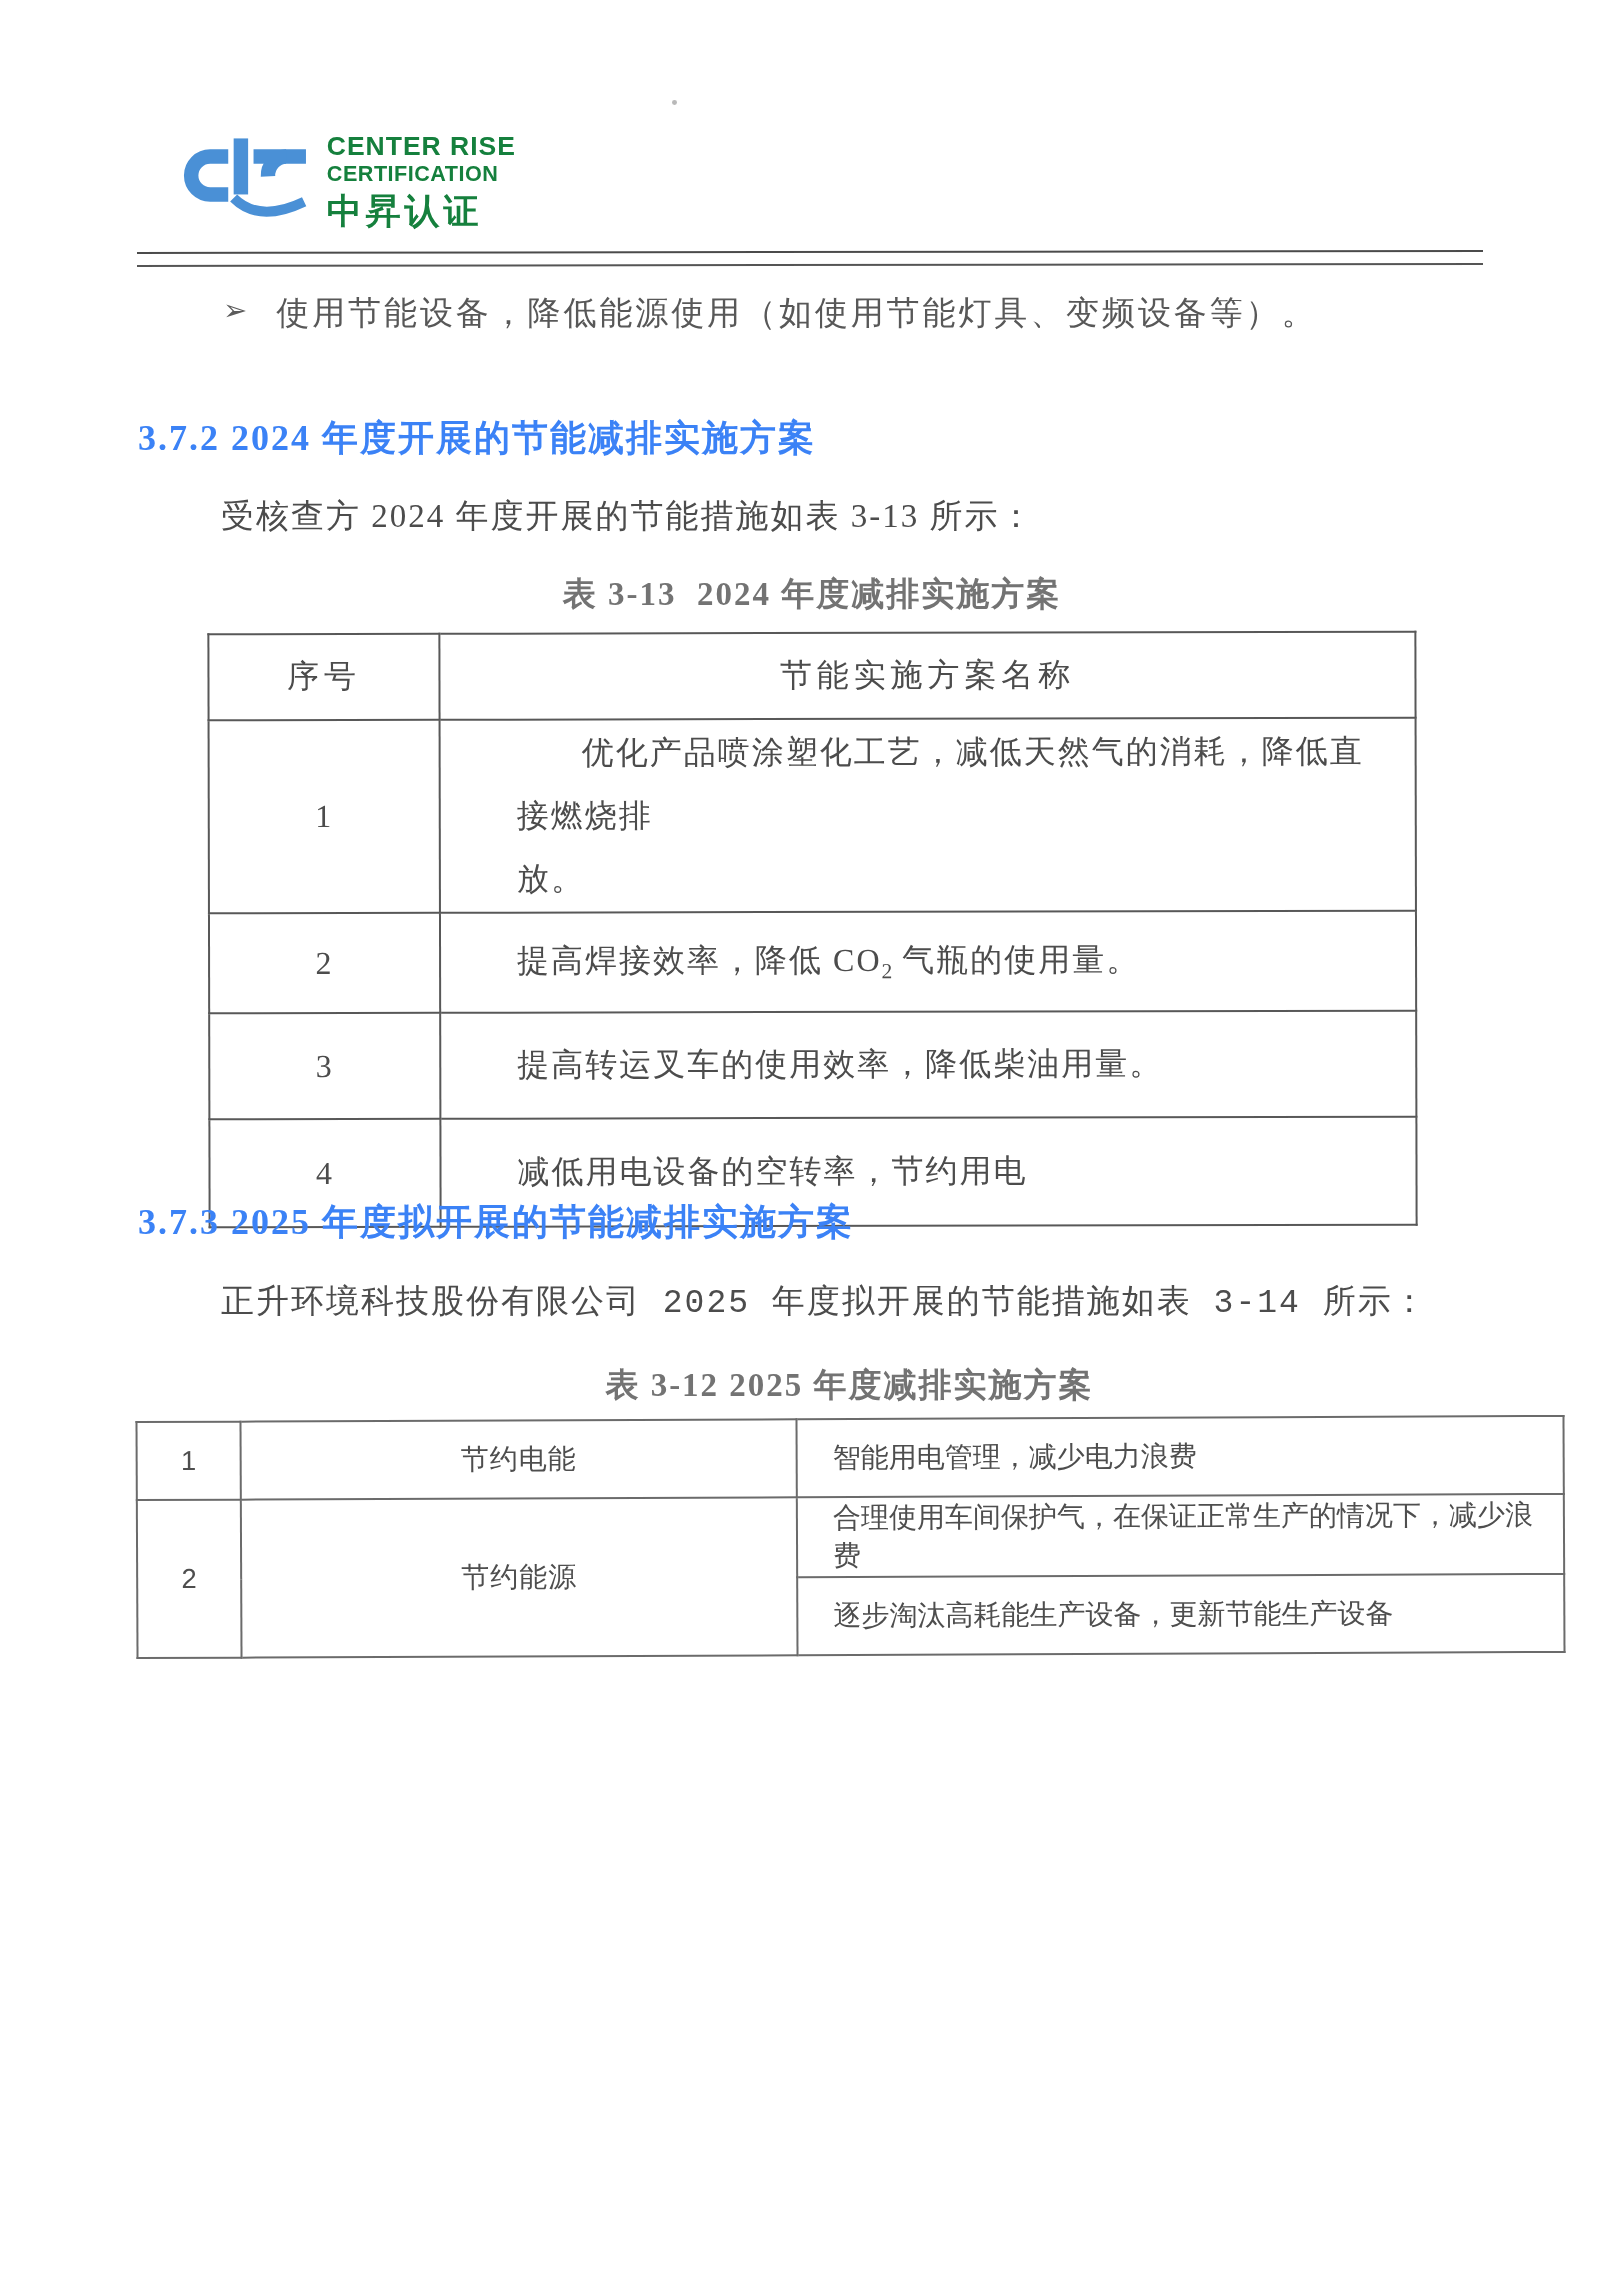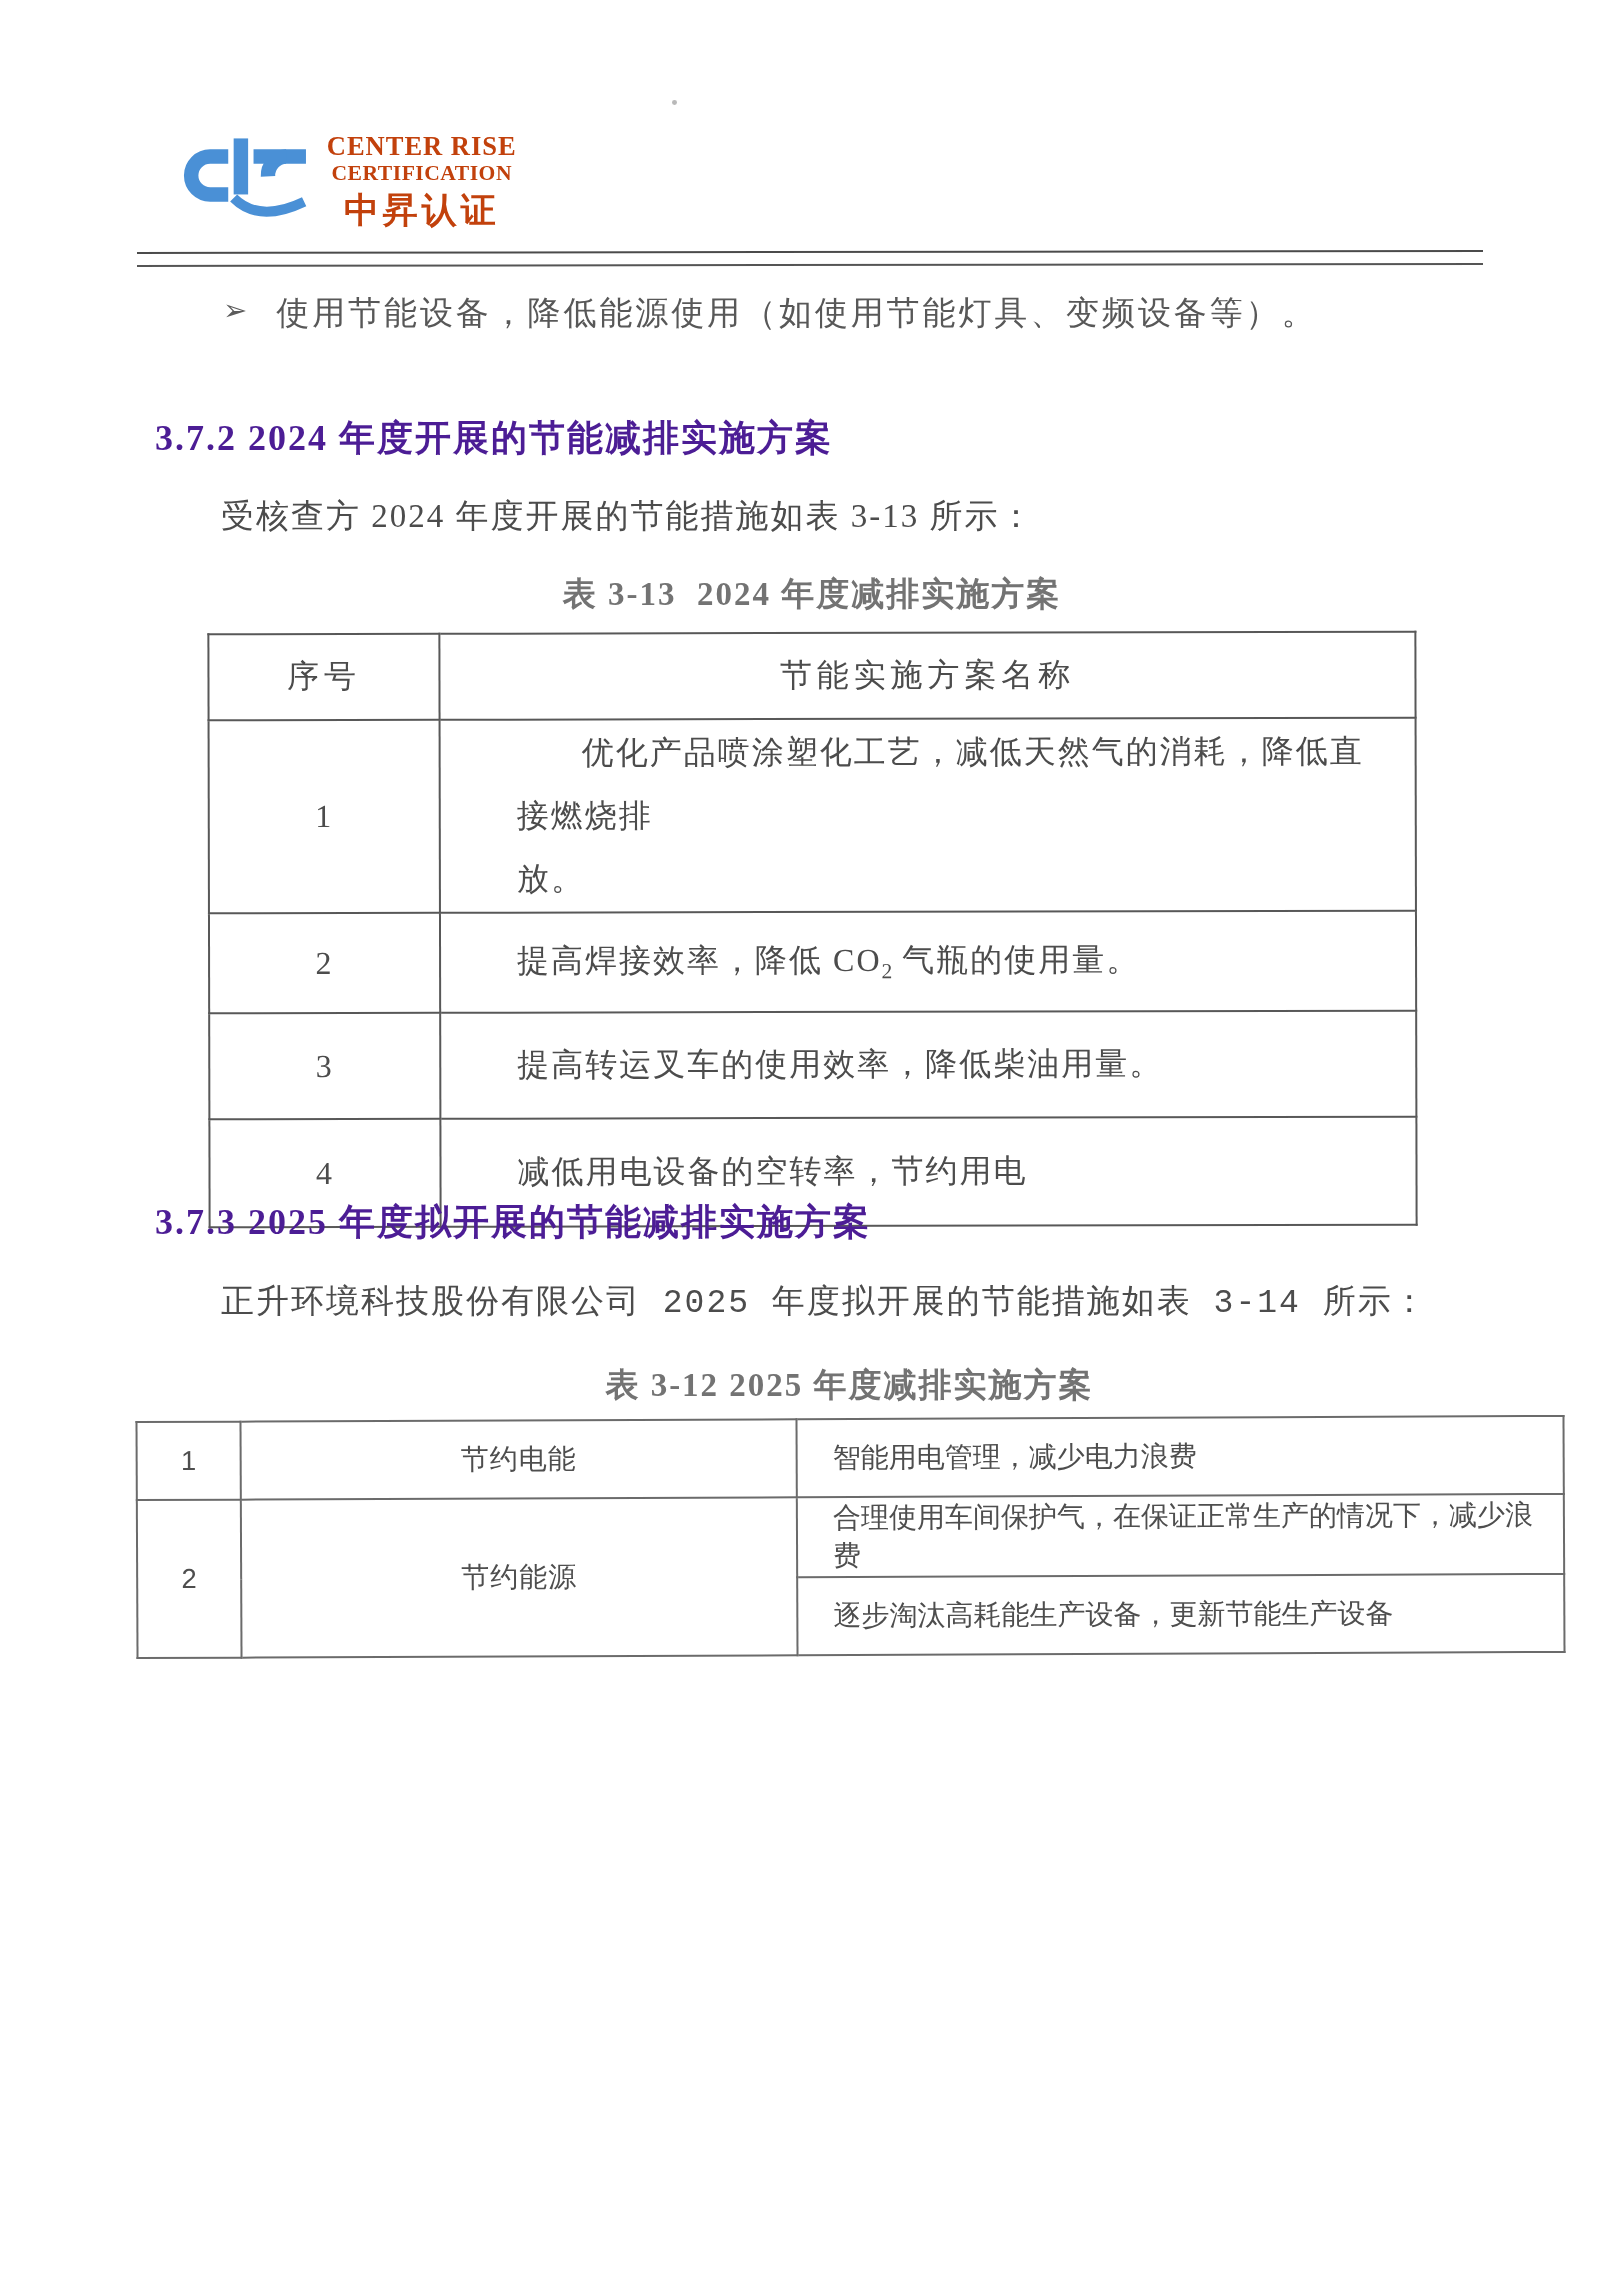--- a/index.html
+++ b/index.html
@@ -9,40 +9,40 @@
     height:2294px;
     background:#ffffff;
     overflow:hidden;
     font-family:"Liberation Serif","DejaVu Serif",serif;
     color:#4c4c4c;
   }
 
   
   .logo{position:absolute;left:172px;top:133px;display:flex;align-items:flex-start;gap:9.8px;}
   .logo-mark{width:145px;height:94px;flex:0 0 auto;}
-  .logo-text{display:flex;flex-direction:column;font-family:Liberation Serif, serif;color:#c2410c;line-height:1;text-align:center;}
+  .logo-text{display:flex;flex-direction:column;font-family:Liberation Sans, sans-serif;color:#15803d;line-height:1;}
   .logo-l1{font-size:26.5px;font-weight:bold;letter-spacing:1px;}
   .logo-l2{font-size:21.6px;font-weight:bold;letter-spacing:0.5px;margin-top:3px;}
   .logo-l3{font-size:35px;font-weight:bold;letter-spacing:3.9px;margin-top:9px;}
 
   .speck{position:absolute;left:672px;top:100px;width:4.9px;height:4.9px;border-radius:50%;background:#8a8a8a;opacity:.6;}
 
   
   .divider{
     position:absolute;left:137px;top:251px;width:1346px;height:10.8px;
     border-top:2.9px solid #4b4b4b;border-bottom:2px solid #555555;
     transform:rotate(-0.08deg);
   }
 
   
   .bullet{position:absolute;left:223px;top:291px;display:flex;align-items:flex-start;font-size:33px;color:#585858;letter-spacing:2.9px;}
   .bullet-marker{font-family:"DejaVu Sans",sans-serif;font-size:29px;margin-top:2px;margin-right:29px;letter-spacing:0;color:#5c5c5c;}
 
   
-  .h-section{position:absolute;left:155px;font-size:36px;font-weight:bold;color:#4c1d95;letter-spacing:2px;white-space:pre;}
+  .h-section{position:absolute;left:138px;font-size:36px;font-weight:bold;color:#3b82f6;letter-spacing:2px;white-space:pre;}
   .h-372{top:414px;}
   .h-373{top:1198px;}
   .para{position:absolute;left:221px;font-size:33px;color:#4c4c4c;letter-spacing:2px;white-space:pre;}
   .p-372{top:494px;}
   .p-373{top:1279px;font-family:Liberation Mono, monospace;}
 
   .tbl-caption{position:absolute;font-size:33px;font-weight:bold;color:#737373;text-align:center;letter-spacing:2px;white-space:pre;}
   .cap-13{left:208px;width:1208px;top:572px;}
   .cap-14{left:136px;width:1427px;top:1363px;}
 

